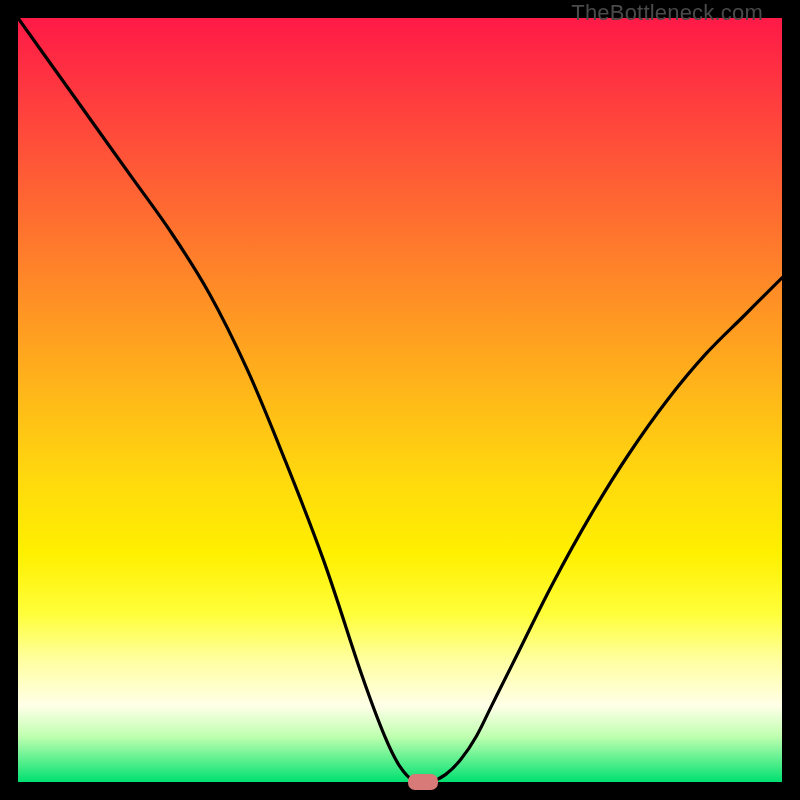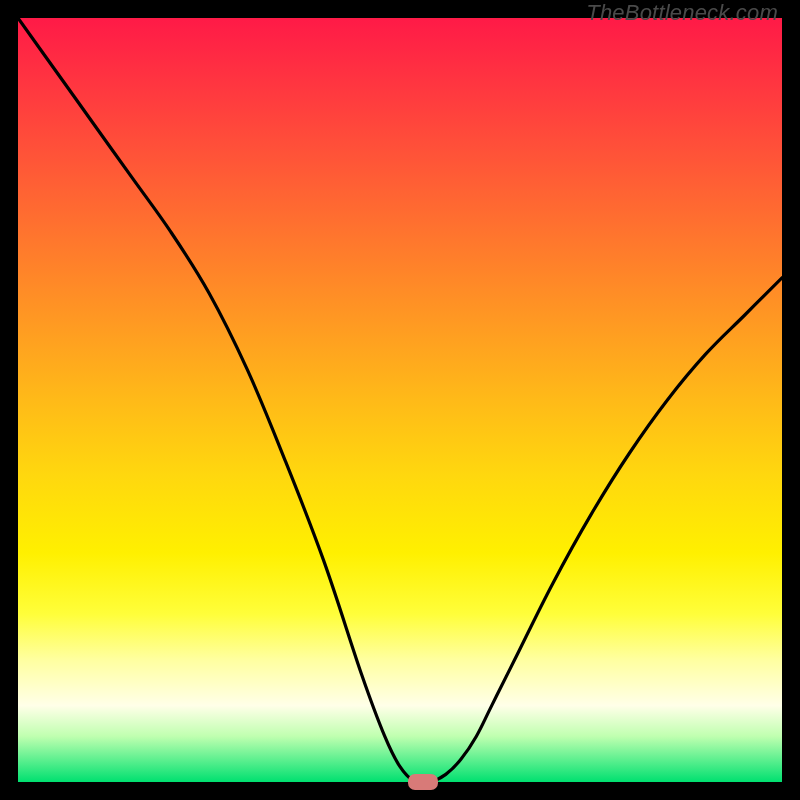--- a/index.html
+++ b/index.html
@@ -36,28 +36,27 @@
       #ffffa0 84%,
       #ffffe8 90%,
       #c0ffb0 94%,
       #60f090 97%,
       #00e070 100%
     );
   }
   .watermark {
     position: absolute;
     top: 0px;
-    right: 22px;
+    right: 37px;
     color: #4a4a4a;
     font-size: 22px;
     font-weight: 500;
     letter-spacing: 0.2px;
     z-index: 5;
     user-select: none;
-    font-style: italic;
   }
   .curve-svg {
     position: absolute;
     left: 18px;
     top: 18px;
     width: 764px;
     height: 764px;
     z-index: 3;
   }
   .marker {

